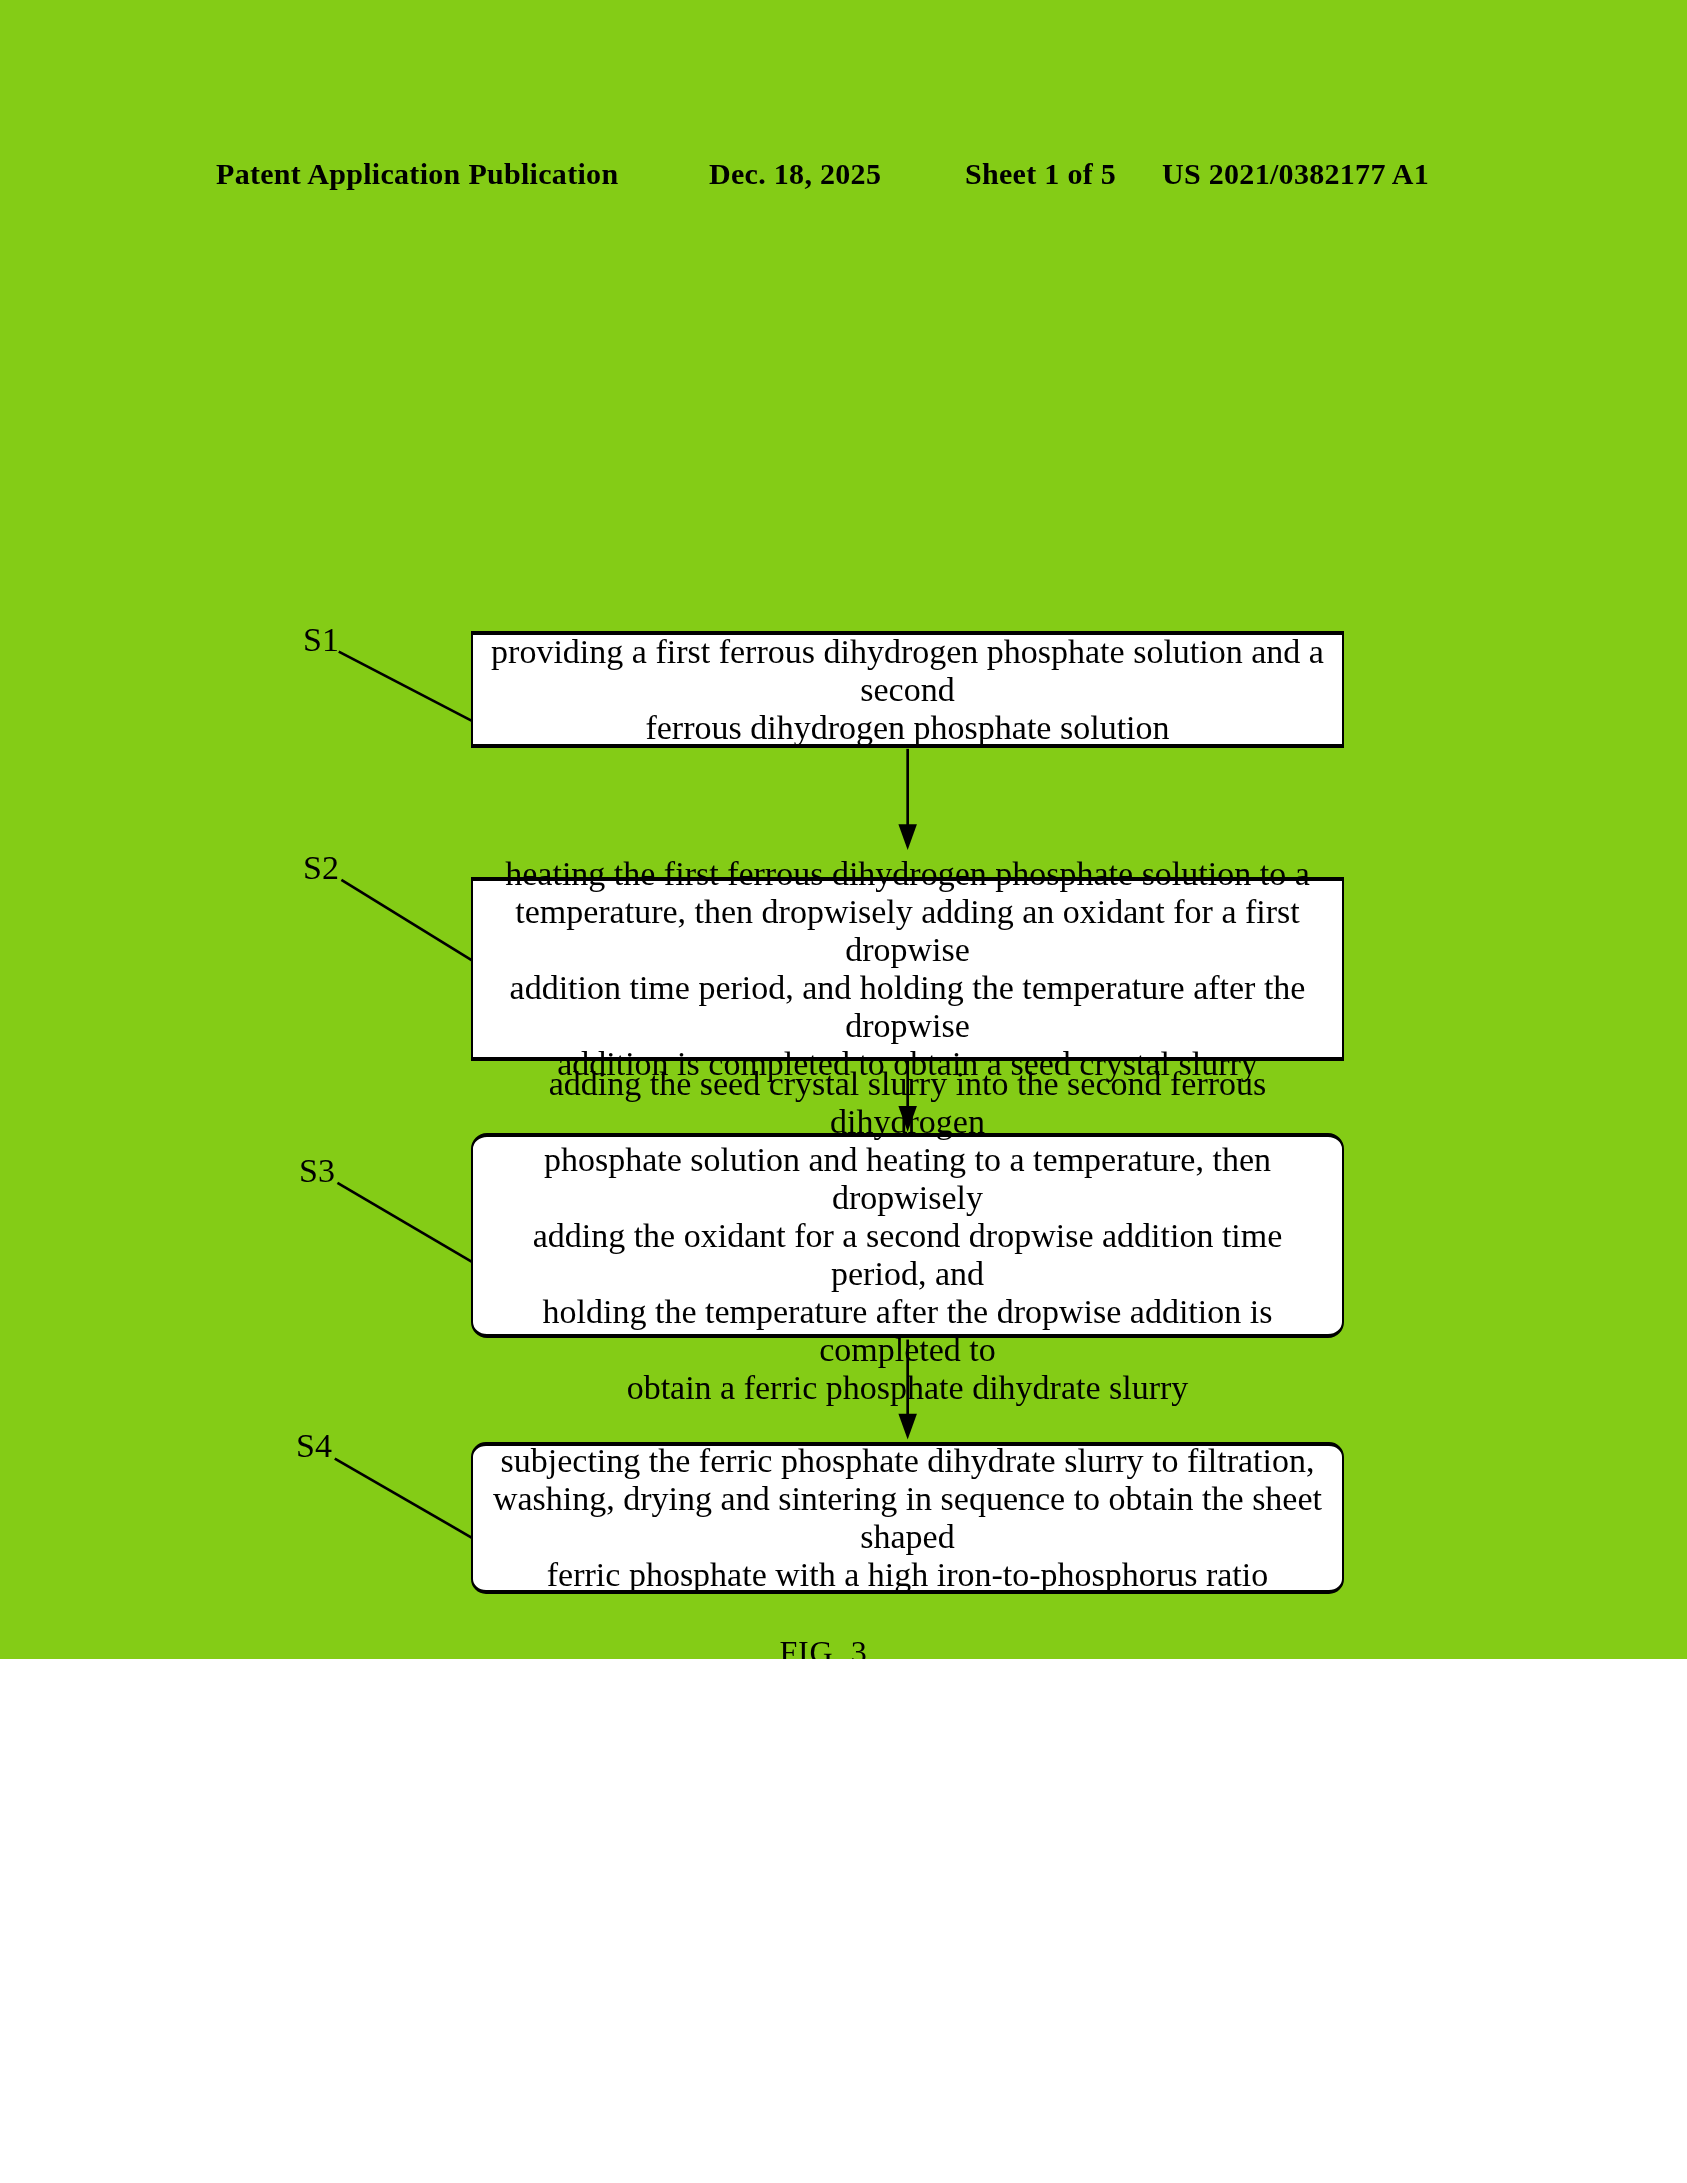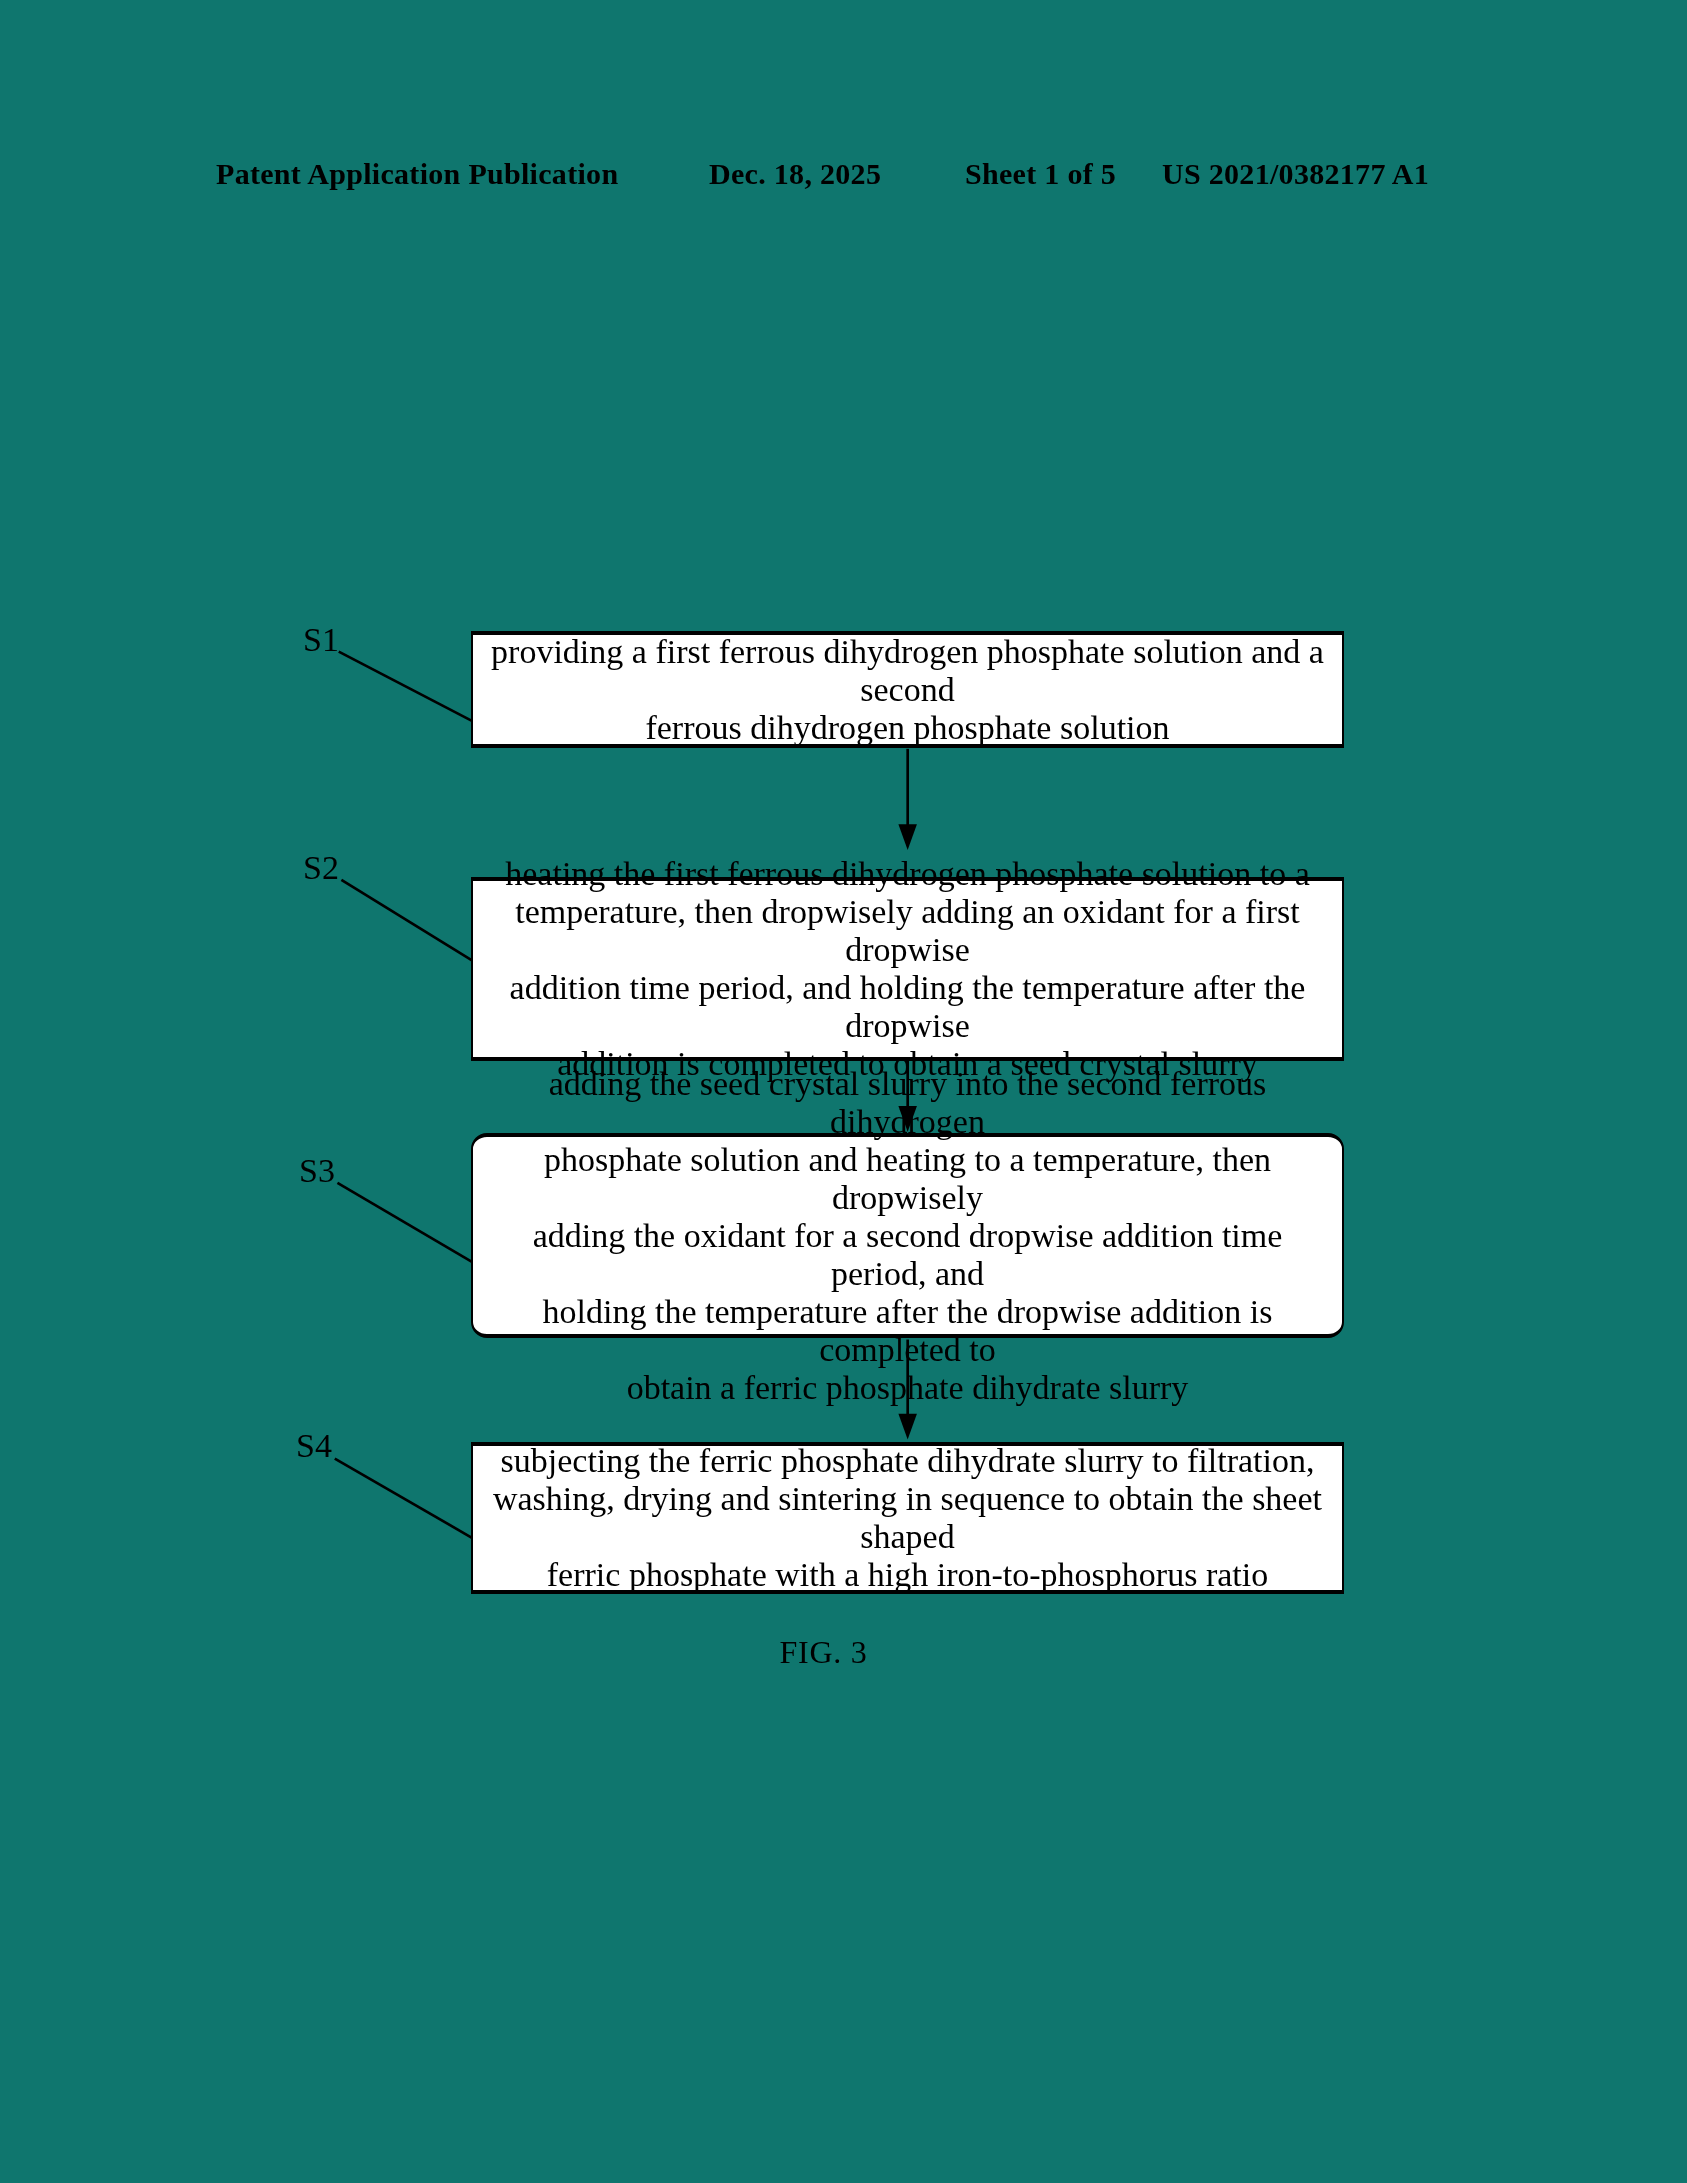--- a/index.html
+++ b/index.html
@@ -3,22 +3,22 @@
 <meta charset="utf-8">
 <style>
   html, body {
     margin: 0;
     padding: 0;
     background: #ffffff;
   }
   .page {
     position: relative;
     width: 1687px;
-    height: 2183px;
-    background: #0f766e;
+    height: 1659px;
+    background: #84cc16;
     font-family: "Liberation Serif", serif;
     color: #000000;
     overflow: hidden;
   }
   .header-text {
     position: absolute;
     top: 157px;
     font-size: 30px;
     font-weight: bold;
     white-space: nowrap;
@@ -45,21 +45,21 @@
   .box-text {
     font-size: 34px;
     line-height: 38px;
     text-align: center;
     white-space: pre-line;
     padding: 0 12px;
   }
   .box-s1 { top: 631px;  height: 117px; }
   .box-s2 { top: 877px; height: 184px; }
   .box-s3 { top: 1133px; height: 205px; border-radius: 16px; }
-  .box-s4 { top: 1442px; height: 152px; }
+  .box-s4 { top: 1442px; height: 152px; border-radius: 15px; }
 
   .step-label {
     position: absolute;
     font-size: 34px;
     line-height: 34px;
     font-weight: normal;
   }
   .label-s1 { left: 303px; top: 623px; text-align: center; }
   .label-s2 { left: 303px; top: 851px; }
   .label-s3 { left: 299px; top: 1154px; }

